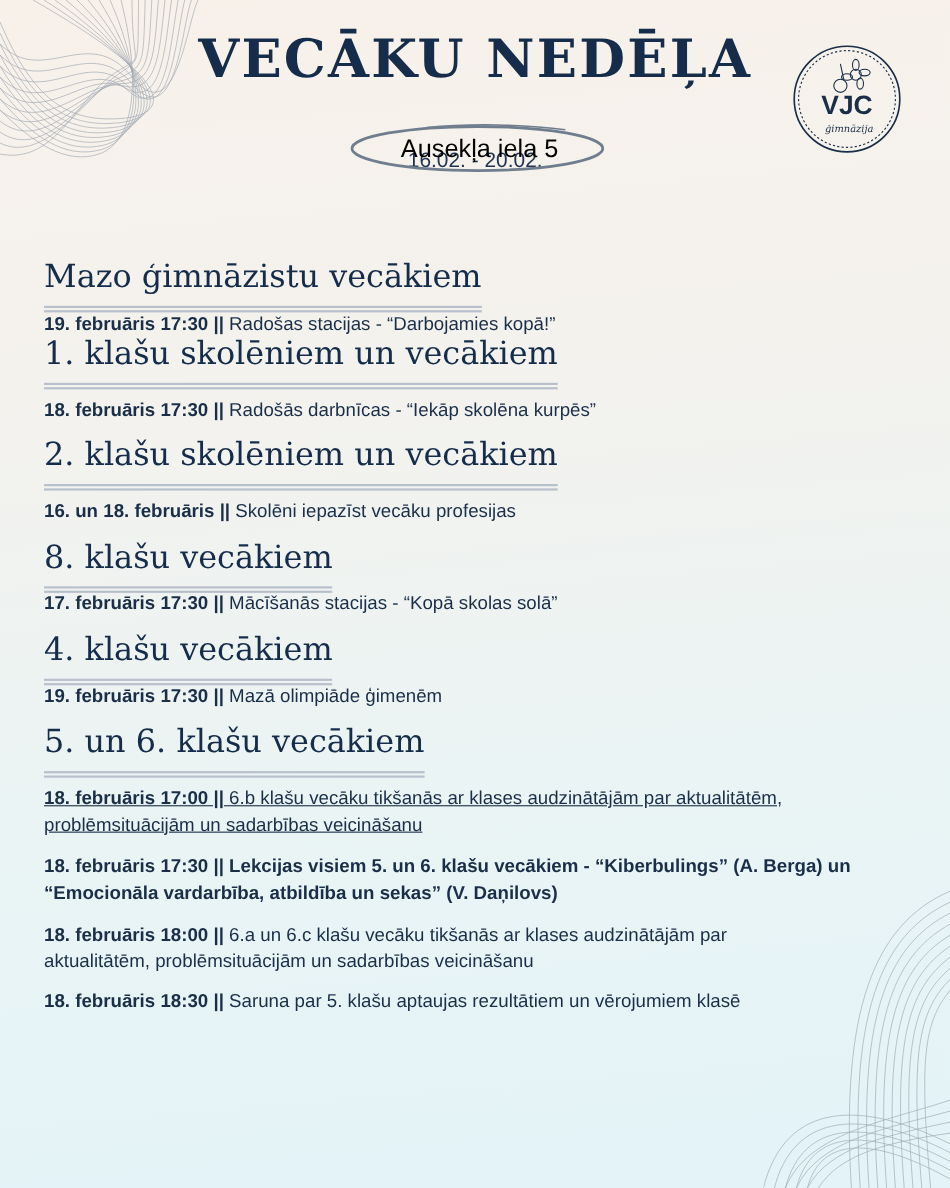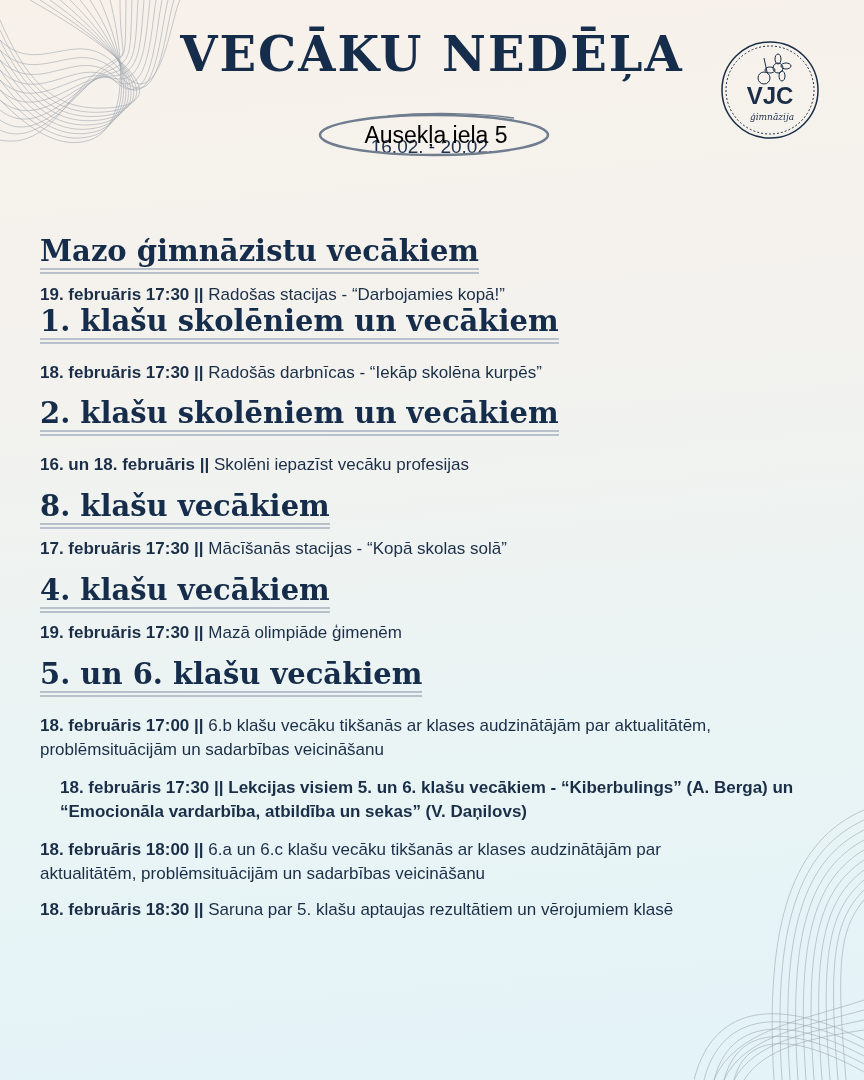--- a/index.html
+++ b/index.html
@@ -30,34 +30,34 @@
   .address {
     position: absolute; left: 0; width: 236px; top: 12px; text-align: center;
     font-size: 23px; color: #000000;
   }
   .logo {
     position: absolute; left: 720px; top: 40px; width: 100px; height: 100px;
   }
 
   .section-title {
     position: absolute; left: 40px;
-    font-family: "DejaVu Serif", "Liberation Serif", serif; font-weight: bold;
+    font-family: "DejaVu Serif", "Liberation Serif", serif; font-weight: normal;
     font-size: 29px; color: #152c4a; white-space: nowrap;
-    padding-bottom: 6px;
+    padding-bottom: 16px;
   }
   .section-title::after {
     content: ""; position: absolute; left: 0; right: 0; bottom: 0; height: 6px;
     border-top: 2px solid #b8c0cc; border-bottom: 2px solid #b8c0cc;
     box-sizing: border-box;
   }
   .event {
     position: absolute; left: 40px; font-size: 17px; color: #1a2e47; line-height: 24px;
   }
   .event b { font-weight: bold; }
-  .event.bold-all { font-weight: bold; margin-left: 20px; }
+  .event.bold-all { font-weight: bold; }
 </style>
 </head>
 <body>
 
 <svg class="deco deco-tl" viewBox="0 0 200 160">
   <g fill="none" stroke="#8b95a3" stroke-width="0.6" opacity="0.8">
     <path d="M0 40 C40 80 80 20 120 70 S170 20 180 0"></path>
     <path d="M0 50 C40 90 80 30 120 76 S165 25 174 0"></path>
     <path d="M0 60 C40 100 80 40 118 80 S160 30 168 0"></path>
     <path d="M0 70 C40 110 80 50 116 82 S155 35 162 0"></path>
@@ -149,21 +149,21 @@
 <div class="event" style="top:537px;">
   <b>17. februāris 17:30 ||</b><span> Mācīšanās stacijas - “Kopā skolas solā”</span>
 </div>
 
 <div class="section-title" style="top:573px;">4. klašu vecākiem</div>
 <div class="event" style="top:621px;">
   <b>19. februāris 17:30 ||</b><span> Mazā olimpiāde ģimenēm</span>
 </div>
 
 <div class="section-title" style="top:657px;">5. un 6. klašu vecākiem</div>
-<div class="event" style="top:714px; width:780px;">
+<div class="event" style="top:714px; width:780px;text-decoration:underline;">
   <b>18. februāris 17:00 ||</b><span> 6.b klašu vecāku tikšanās ar klases audzinātājām par aktualitātēm, problēmsituācijām un sadarbības veicināšanu</span>
 </div>
 <div class="event bold-all" style="top:776px; width:800px;">
   <b>18. februāris 17:30 ||</b><span> Lekcijas visiem 5. un 6. klašu vecākiem - “Kiberbulings” (A. Berga) un “Emocionāla vardarbība, atbildība un sekas” (V. Daņilovs)</span>
 </div>
 <div class="event" style="top:838px; width:720px;">
   <b>18. februāris 18:00 ||</b><span> 6.a un 6.c klašu vecāku tikšanās ar klases audzinātājām par aktualitātēm, problēmsituācijām un sadarbības veicināšanu</span>
 </div>
 <div class="event" style="top:898px; width:800px;">
   <b>18. februāris 18:30 ||</b><span> Saruna par 5. klašu aptaujas rezultātiem un vērojumiem klasē</span>

